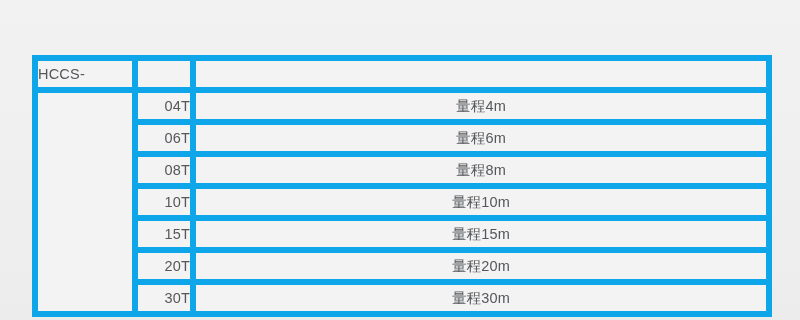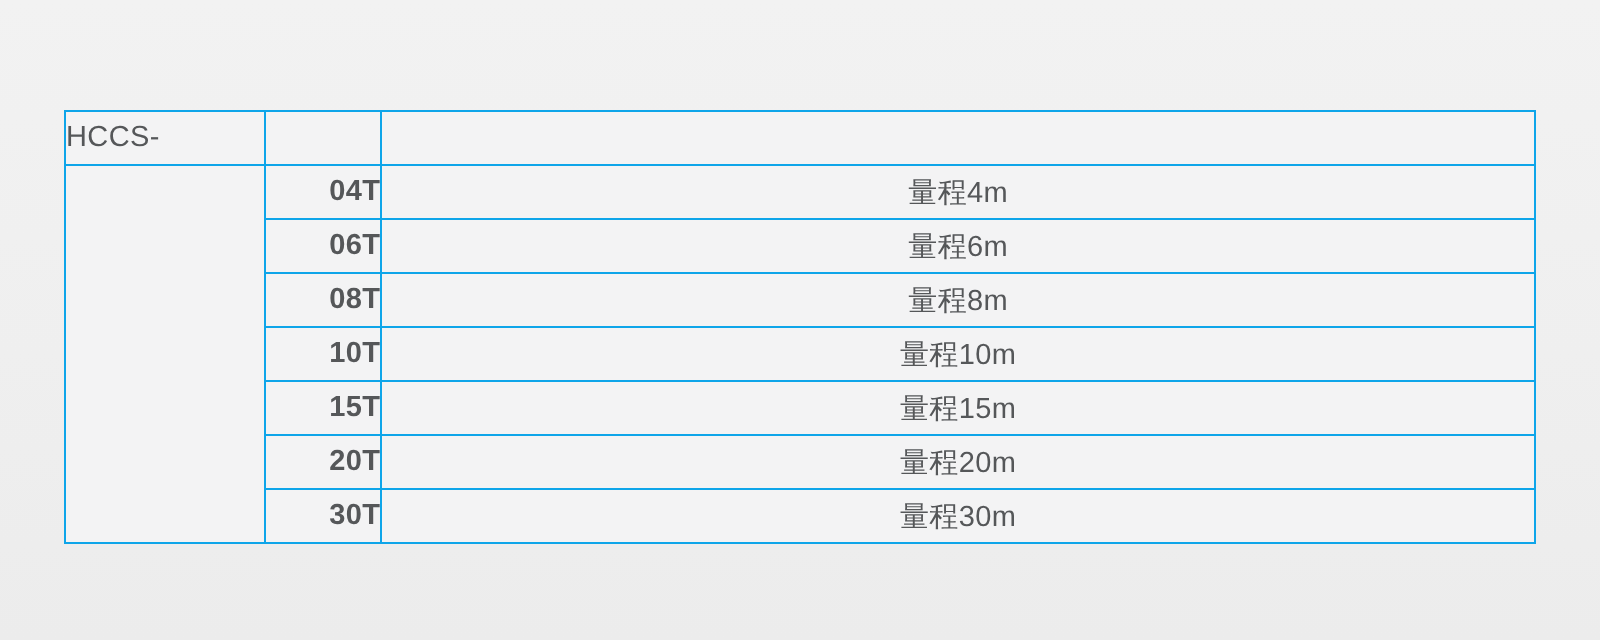--- a/index.html
+++ b/index.html
@@ -22,21 +22,21 @@
   #spec-table {
     position: absolute;
     left: 32px;
     top: 55px;
     width: 736px;
     border-collapse: collapse;
     table-layout: fixed;
     background: #f3f3f4;
   }
   #spec-table td {
-    border: 1px solid #0ea5e9;
+    border: 6px solid #0ea5e9;
     padding: 0;
     height: 26px;
     vertical-align: middle;
     font-size: 14.5px;
     color: #555759;
     background: #f3f3f4;
     letter-spacing: 0.2px;
   }
   .col-prefix  { width: 100px; }
   .col-suffix  { width: 58px;  }
@@ -61,21 +61,20 @@
     background: #f4f4f5;
     border-top: none;
     border-bottom: none;
   }
   td.cell-suffix {
     background: #cce2ef;
     text-align: right;
     padding-right: 9px;
     font-size: 14.5px;
     color: #4d5052;
-    font-weight: bold;
   }
   td.cell-desc {
     background: #f3f3f4;
     text-align: center;
     padding-left: 9px;
     font-size: 14.5px;
     color: #555759;
   }
 </style>
 </head>

